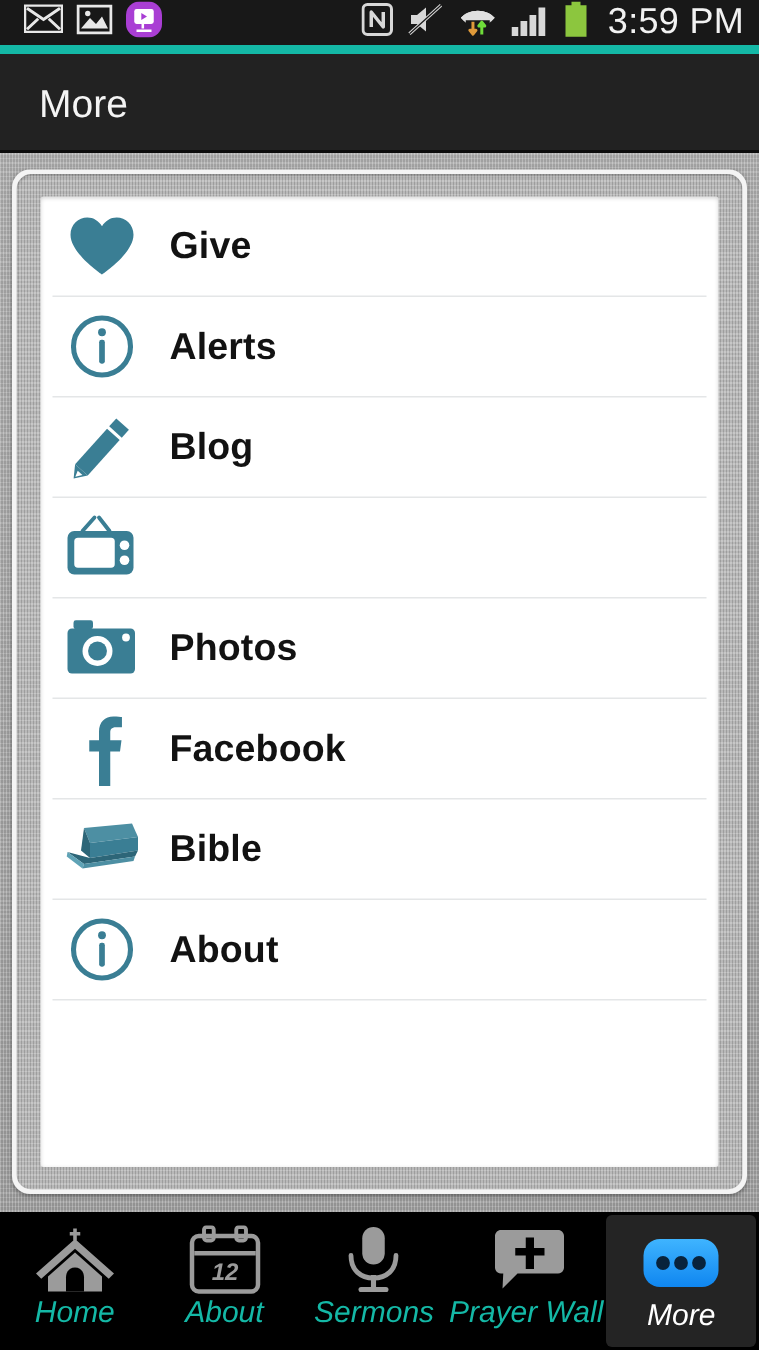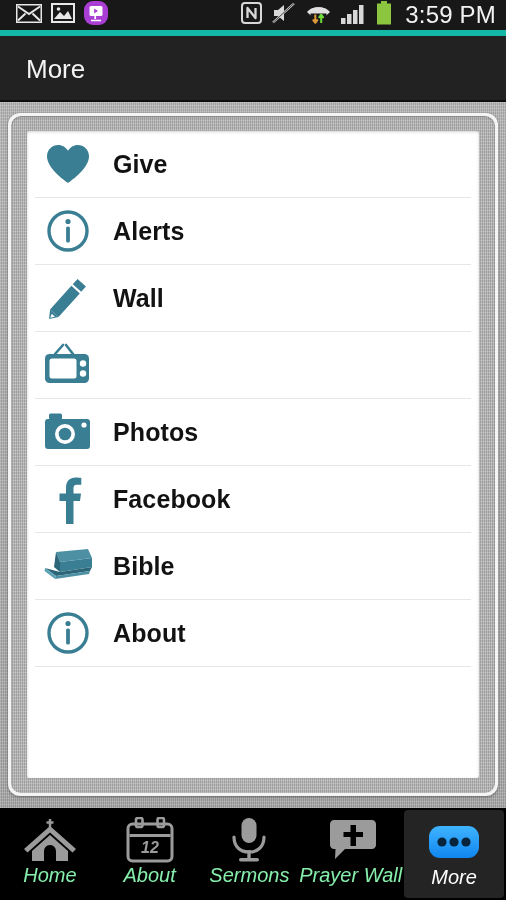--- a/index.html
+++ b/index.html
@@ -100,21 +100,21 @@
     display:flex; align-items:stretch;
   }
   .tab{
     flex:1 1 0; position:relative;
     display:flex; flex-direction:column;
     align-items:center; justify-content:flex-start;
     padding-top:9px; cursor:pointer;font-style:italic;
   }
   .tab .tic{ height:46px; display:flex; align-items:center; justify-content:center; }
   .tab .tlbl{
-    font-size:20px; color:#86efac; margin-top:1px;
+    font-size:20px; color:#14b8a6; margin-top:1px;
     white-space:nowrap;
   }
   .tab.active{ background:#242424; border-radius:4px; margin:2px 2px; }
   .tab.active .tlbl{ color:#ffffff; }
 </style>
 </head>
 <body>
 
 <div id="screen">
 
@@ -227,21 +227,21 @@
               <span class="ic">
                 <svg width="46" height="46" viewBox="0 0 46 46">
                   <g transform="rotate(-3 23 23)">
                     <path d="M33.5 4.5 L41.5 12.5 L36.5 17.5 L28.5 9.5 Z" fill="#3a7e94"></path>
                     <path d="M27 11 L35 19 L12.5 41.5 L4.5 33.5 Z" fill="#3a7e94"></path>
                     <path d="M4.5 33.5 L12.5 41.5 L3 43 Z" fill="#3a7e94"></path>
                     <path d="M6 38 L9 41 L4.2 41.9 Z" fill="#ffffff"></path>
                   </g>
                 </svg>
               </span>
-              <span class="lbl">Wall</span>
+              <span class="lbl">Blog</span>
             </div>
 
             <div class="row">
               <span class="ic">
                 <svg width="50" height="44" viewBox="0 0 50 44">
                   <path d="M12 11 L20 2 M30 11 L23 2" stroke="#3a7e94" stroke-width="2.6" fill="none" stroke-linecap="round"></path>
                   <rect x="2" y="11" width="44" height="29" rx="4.5" fill="#3a7e94"></rect>
                   <rect x="6.5" y="15.5" width="27" height="20" rx="2.5" fill="#ffffff"></rect>
                   <circle cx="40" cy="20.5" r="3.2" fill="#ffffff"></circle>
                   <circle cx="40" cy="30.5" r="3.2" fill="#ffffff"></circle>

